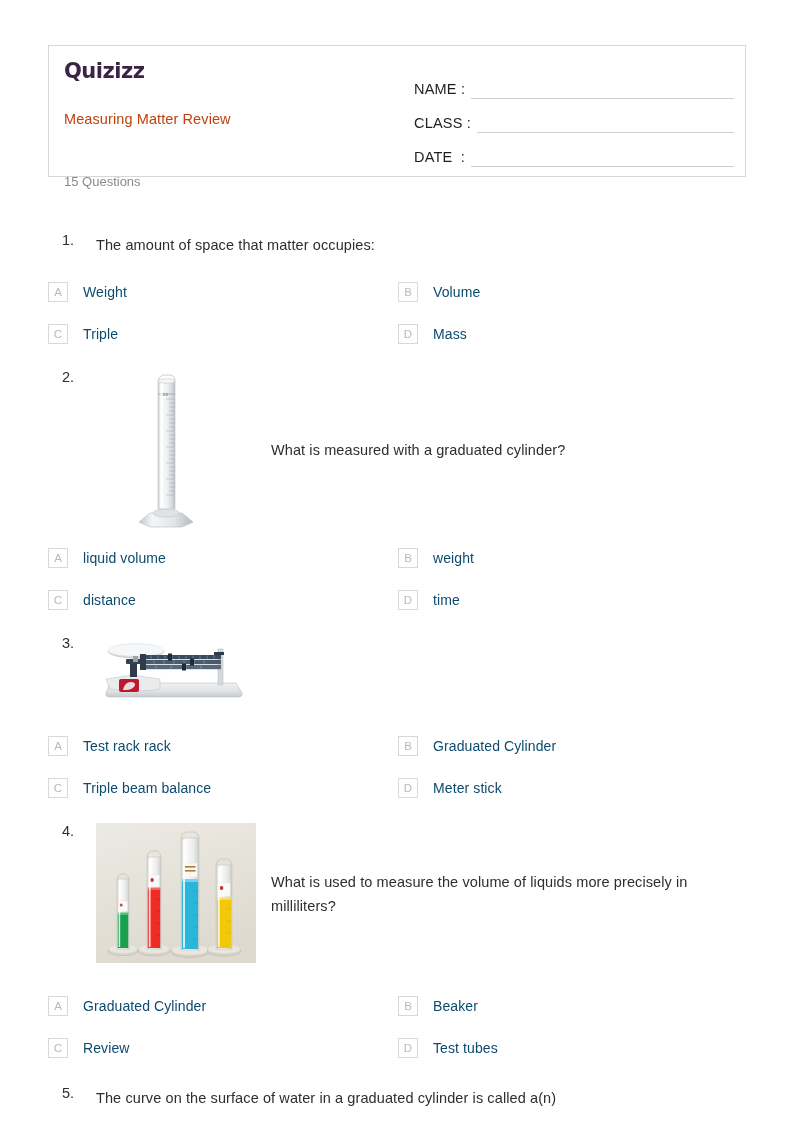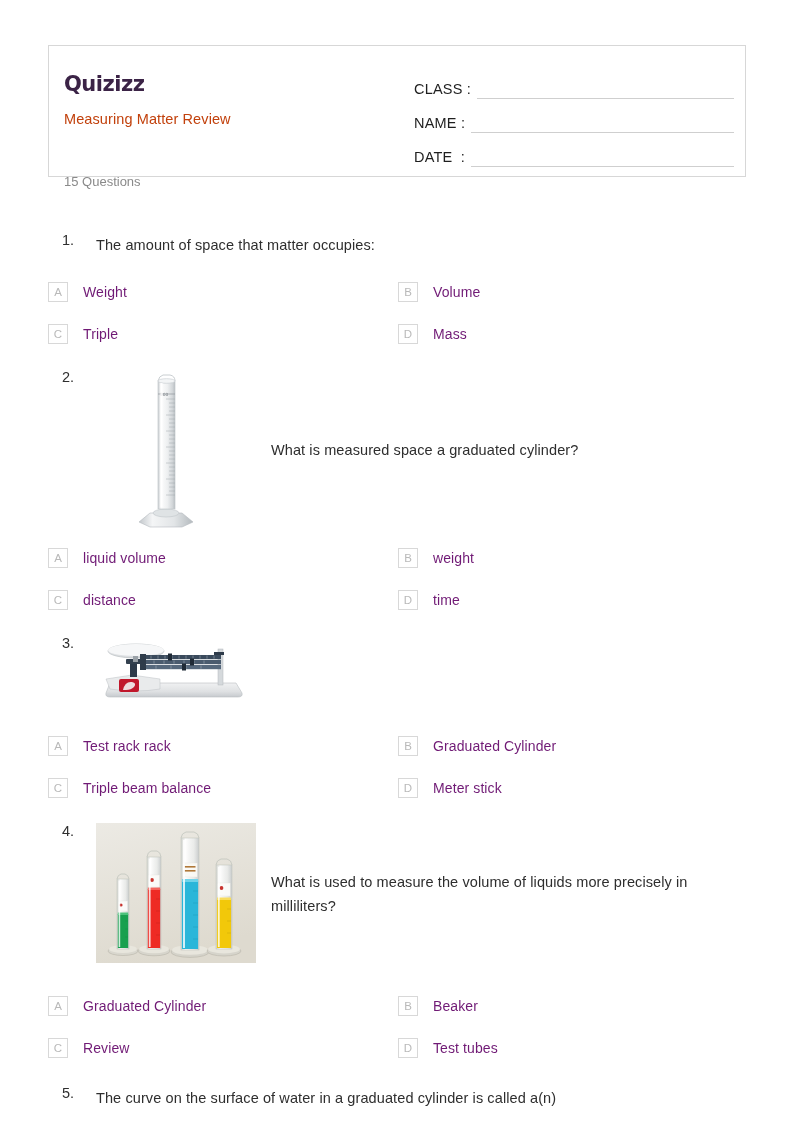--- a/index.html
+++ b/index.html
@@ -20,21 +20,21 @@
   
   .header-card {
     position: absolute;
     left: 48px; top: 45px;
     width: 698px; height: 132px;
     border: 1px solid #d7d7d7;
     background: #fff;
   }
   .brand {
     position: absolute;
-    left: 15px; top: 26px;
+    left: 15px; top: 13px;
     display: flex; align-items: center;
   }
   .brand-logo {
     font-family: "DejaVu Sans", sans-serif;
     font-size: 21px;
     font-weight: 700;
     letter-spacing: -0.5px;
     color: #3b2346;
   }
   .quiz-title {
@@ -144,21 +144,21 @@
     border: 1px solid #d8d8d8;
     color: #b9b9b9;
     font-size: 11.5px;
     line-height: 18px;
     text-align: center;
     background: #fff;
   }
   .opt-label {
     margin-left: 15px;
     font-size: 14px;
-    color: #701a75;
+    color: #0c4a6e;
     letter-spacing: 0.1px;
   }
 
   
   .img-cyl { width: 160px; height: 160px; position: relative; }
 
   
   .img-bal { width: 160px; height: 70px; position: relative; }
 
   
@@ -173,25 +173,25 @@
 
     <div class="brand">
       <span class="brand-logo">Quizizz</span>
     </div>
 
     <div class="quiz-title">Measuring Matter Review</div>
     <div class="quiz-sub">15 Questions</div>
 
     <div class="fields">
       <div class="field-row">
+        <span class="field-label">NAME :</span>
+        <span class="field-line"></span>
+      </div>
+      <div class="field-row">
         <span class="field-label">CLASS :</span>
-        <span class="field-line"></span>
-      </div>
-      <div class="field-row">
-        <span class="field-label">NAME :</span>
         <span class="field-line"></span>
       </div>
       <div class="field-row">
         <span class="field-label">DATE  :</span>
         <span class="field-line"></span>
       </div>
     </div>
   </div>
 
   <div class="questions">
@@ -288,21 +288,21 @@
                     <line x1="73" y1="122" x2="79" y2="122"></line>
                   <line x1="70" y1="126" x2="79" y2="126"></line>
                 </g>
                 <text x="64" y="27" font-family="DejaVu Sans, sans-serif" font-size="4.4" fill="#6d7479">100</text>
                 <line x1="62" y1="25" x2="79" y2="25" stroke="#8f969b" stroke-width="0.7"></line>
 
                 <rect x="64.5" y="14" width="2" height="124" fill="#ffffff" opacity="0.85"></rect>
               </svg>
             </div>
           </div>
-          <div class="q-text">What is measured space a graduated cylinder?</div>
+          <div class="q-text">What is measured with a graduated cylinder?</div>
         </div>
       </div>
       <div class="options" style="margin-top:8px;">
         <div class="opt-row">
           <div class="opt col-a">
             <span class="opt-letter">A</span>
             <span class="opt-label">liquid volume</span>
           </div>
           <div class="opt col-b">
             <span class="opt-letter">B</span>

